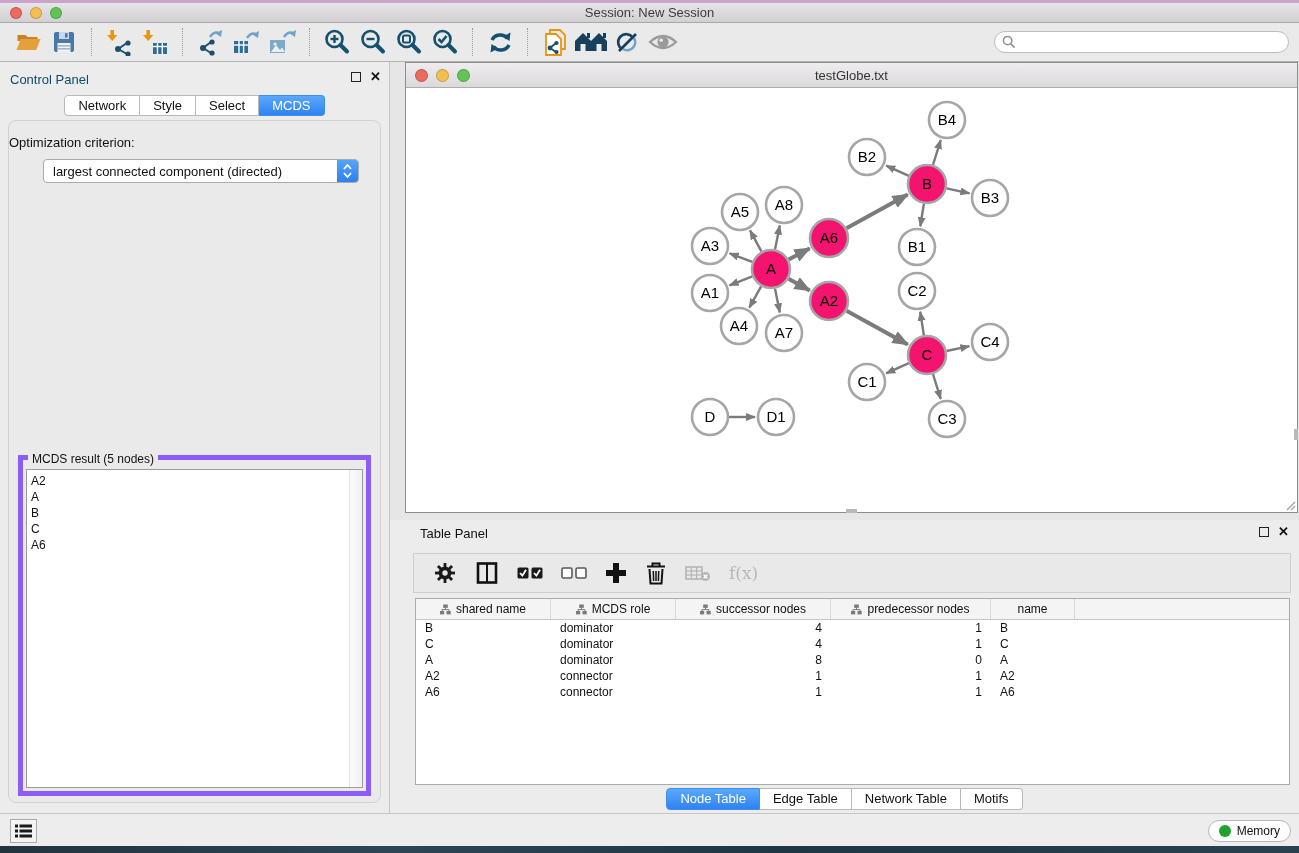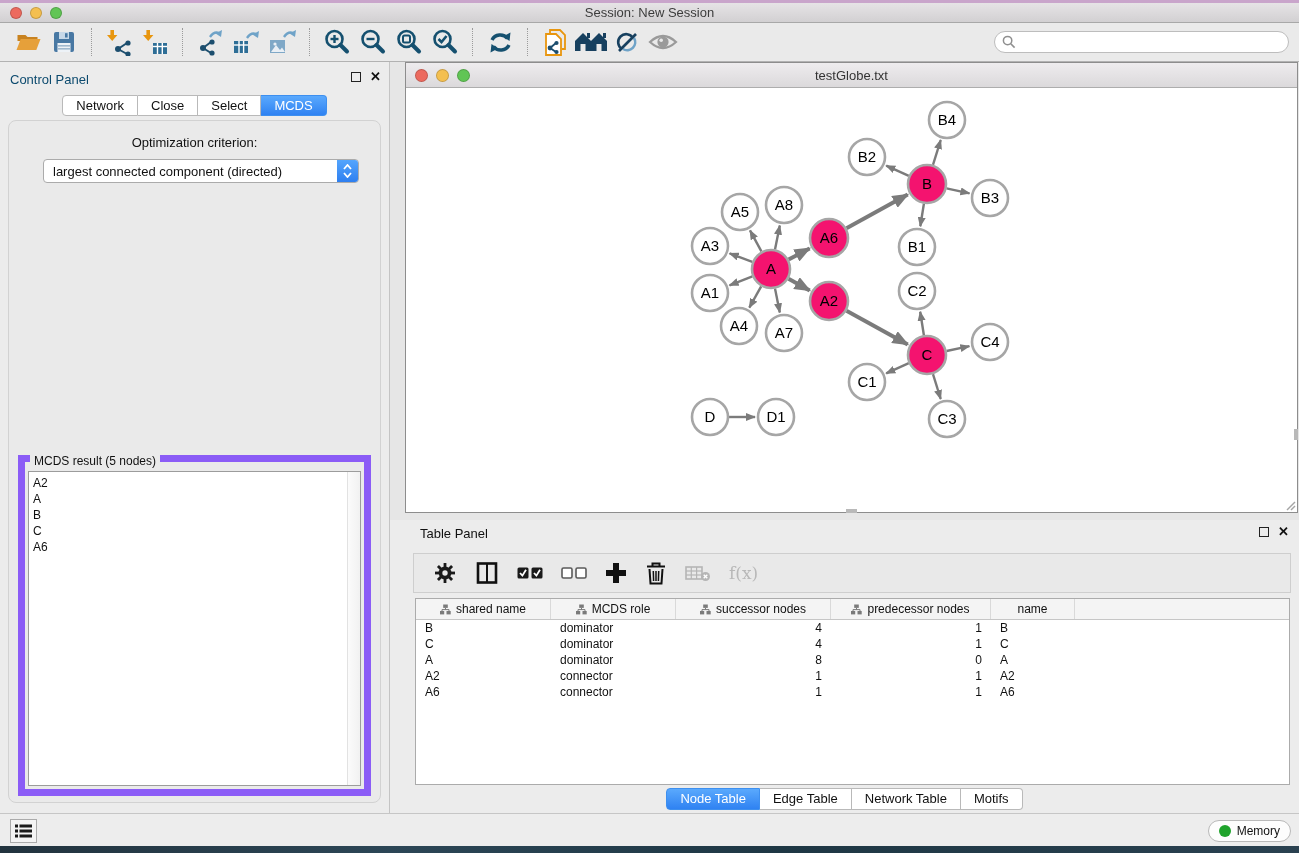--- a/index.html
+++ b/index.html
@@ -26,27 +26,27 @@
   .panel-head-label { position:absolute; left:10px; top:10px; font-size:13px; color:#0c4a6e; }
   .panel-ctrls { position:absolute; right:8px; top:9px; display:flex; gap:9px; align-items:center; }
   .float-ic { width:10px; height:10px; border:1.6px solid #222; display:inline-block; }
   .close-ic { font-size:13px; font-weight:bold; color:#111; line-height:12px; }
   .cp-tabs { position:absolute; left:0; right:0; top:33px; display:flex; justify-content:center; }
   .tab { height:21px; line-height:19px; padding:0 13px; font-size:13px; background:#fff; border:1px solid #B9B9B9; border-left:none; color:#111; }
   .tab:first-child { border-left:1px solid #B9B9B9; border-radius:4px 0 0 4px; }
   .tab:last-child { border-radius:0 4px 4px 0; }
   .tab.sel { background:linear-gradient(#5AA9FD,#2F82F2); color:#fff; border-color:#3D8FEF; }
   .cp-body { position:absolute; left:8px; top:58px; right:8px; bottom:10px; background:#EAEAEA; border:1px solid #D2D2D2; border-radius:8px; }
-  .opt-label { position:absolute; left:0; right:0; top:14px; text-align:center; font-size:13px; color:#111; }
+  .opt-label { position:absolute; left:0; right:0; top:14px; font-size:13px; color:#111; }
   .dropdown { position:absolute; left:34px; top:38px; width:316px; height:24px; background:#fff; border:1px solid #ABABAB; border-radius:4px; display:flex; align-items:center; }
   .dropdown .dd-text { flex:1; font-size:13px; padding-left:9px; color:#111; }
   .dd-step { width:21px; height:22px; border-radius:0 3px 3px 0; background:linear-gradient(#54A5FD,#2E7FF0); display:flex; flex-direction:column; align-items:center; justify-content:center; gap:2px; }
   .btn-row { position:absolute; left:0; right:0; top:73px; display:flex; justify-content:center; gap:14px; }
   .btn { height:22px; padding:0 15px; background:linear-gradient(#FFFFFF,#F3F3F3); border:1px solid #B5B5B5; border-radius:4px; font-size:13px; color:#111; line-height:20px; }
-  .fieldset { position:absolute; left:9px; right:9px; top:334px; height:341px; border:7px solid #8b5cf6;padding-left:48px; }
+  .fieldset { position:absolute; left:9px; right:9px; top:334px; height:341px; border:5px solid #8b5cf6;padding-left:48px; }
   .fieldset .legend { position:absolute; top:-8px; left:5px; background:#EAEAEA; padding:0 4px; font-size:12px; color:#111; }
   .listbox { position:absolute; left:3px; right:3px; top:9px; bottom:3px; background:#fff; border:1px solid #9C9C9C; overflow:hidden; }
   .listbox ul { list-style:none; padding:3px 0 0 4px; }
   .listbox li { font-size:12px; line-height:16px; color:#111; }
   .scrolltrack { position:absolute; right:0; top:0; bottom:0; width:13px; background:linear-gradient(90deg,#FBFBFB,#F1F1F1); border-left:1px solid #E2E2E2; }
 
   
   .net-area { position:absolute; left:390px; top:62px; width:909px; height:458px; background:#E6E6E6; }
   .net-frame { position:absolute; left:15px; top:0; width:893px; height:451px; border:1px solid #8D8D8D; background:#fff; }
   .net-title { position:relative; height:25px; background:linear-gradient(#EEECEE,#DBD9DB); border-bottom:1px solid #ADADAD; }
@@ -264,21 +264,21 @@
   </div>
 
   <div class="control-panel">
     <div class="panel-head-label">Control Panel</div>
     <div class="panel-ctrls">
       <span class="float-ic"></span>
       <span class="close-ic">✕</span>
     </div>
     <div class="cp-tabs">
       <div class="tab">Network</div>
-      <div class="tab">Close</div>
+      <div class="tab">Style</div>
       <div class="tab">Select</div>
       <div class="tab sel">MCDS</div>
     </div>
     <div class="cp-body">
       <div class="opt-label">Optimization criterion:</div>
       <div class="dropdown">
         <span class="dd-text">largest connected component (directed)</span>
         <span class="dd-step">
           <svg width="9" height="6" viewBox="0 0 9 6">
               <polyline points="1,5 4.5,1 8,5" fill="none" stroke="#fff" stroke-width="1.8"></polyline>

